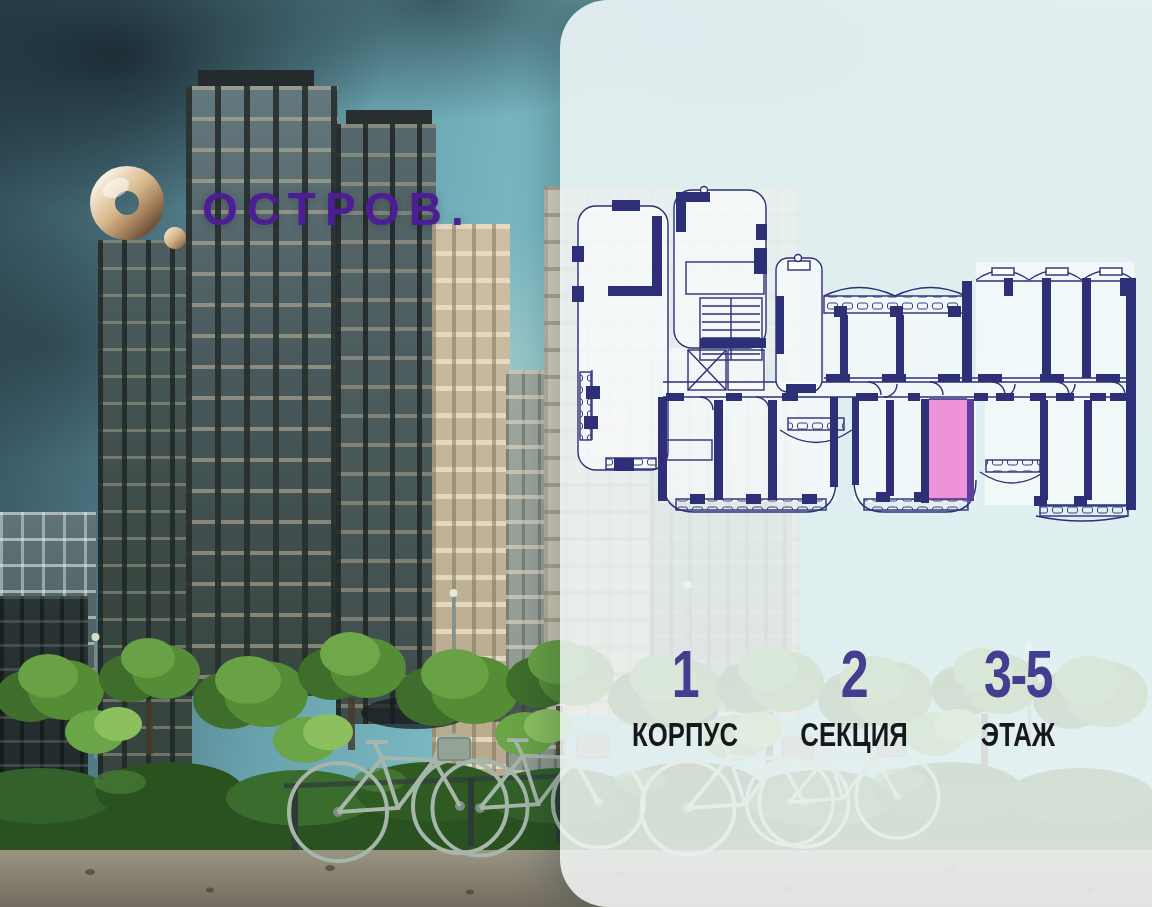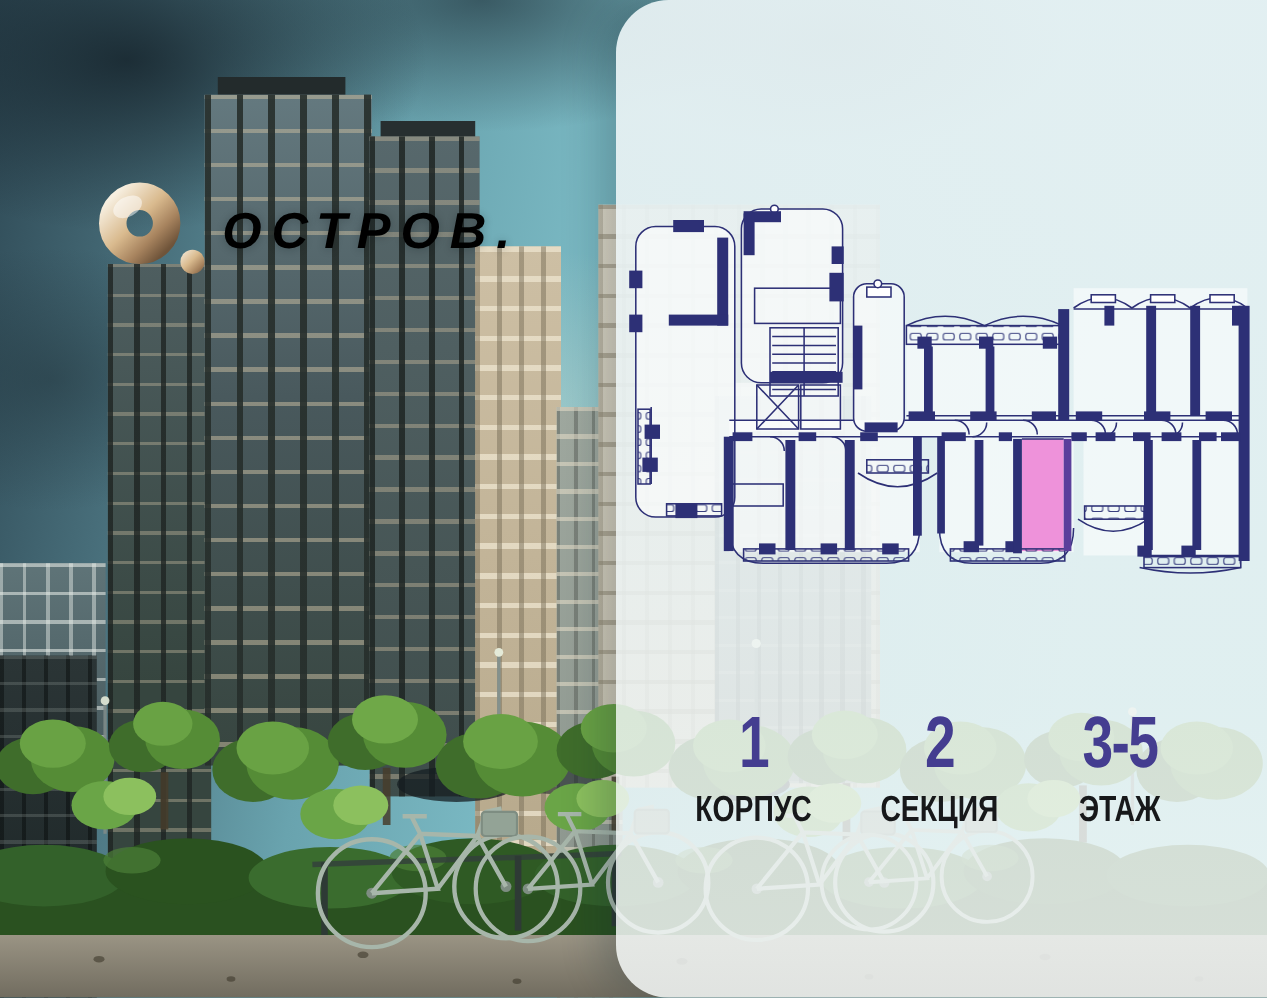--- a/index.html
+++ b/index.html
@@ -12,21 +12,21 @@
     background:radial-gradient(ellipse 420px 240px at 10% 6%,rgba(22,36,44,.85),rgba(22,36,44,0) 65%),
                radial-gradient(ellipse 460px 200px at 38% 0%,rgba(30,48,57,.65),rgba(30,48,57,0) 60%),
                radial-gradient(ellipse 380px 180px at 66% 4%,rgba(38,58,66,.4),rgba(38,58,66,0) 55%),
                radial-gradient(ellipse 300px 200px at 4% 38%,rgba(32,50,58,.5),rgba(32,50,58,0) 60%);}
   .sky::after{content:"";position:absolute;inset:0;
     background:radial-gradient(ellipse 300px 220px at 43% 42%,rgba(244,240,216,.28),rgba(244,240,216,0) 70%);}
   .bld{position:absolute;}
   .scenery{position:absolute;inset:0;width:1152px;height:907px;}
   .logo{position:absolute;left:86px;top:156px;width:440px;height:100px;}
   .logo-text{position:absolute;left:116px;top:26px;font-size:46px;font-weight:bold;
-    color:#000000;letter-spacing:9px;text-shadow:0 1px 8px rgba(10,20,25,.25);white-space:nowrap;font-style:italic;}
+    color:#4c1d95;letter-spacing:9px;text-shadow:0 1px 8px rgba(10,20,25,.25);white-space:nowrap;}
   .panel{position:absolute;left:560px;top:0;width:592px;height:907px;
     border-radius:48px 0 0 48px;
     background:linear-gradient(180deg,rgba(231,241,243,.94) 0%,rgba(233,242,243,.90) 42%,rgba(238,244,244,.84) 70%,rgba(243,247,246,.86) 100%);
     box-shadow:-16px 0 34px rgba(15,35,45,.22);}
   .plan{position:absolute;inset:0;width:592px;height:907px;}
   .stats{position:absolute;top:641px;left:0;width:100%;height:120px;}
   .stat{position:absolute;transform:translateX(-50%);text-align:center;}
   .stat-value{font-weight:bold;font-size:66px;line-height:1;color:#443d90;
     transform:scaleX(.76);letter-spacing:-2px;}
   .stat-label{margin-top:9px;font-weight:bold;font-size:33px;color:#17181a;

